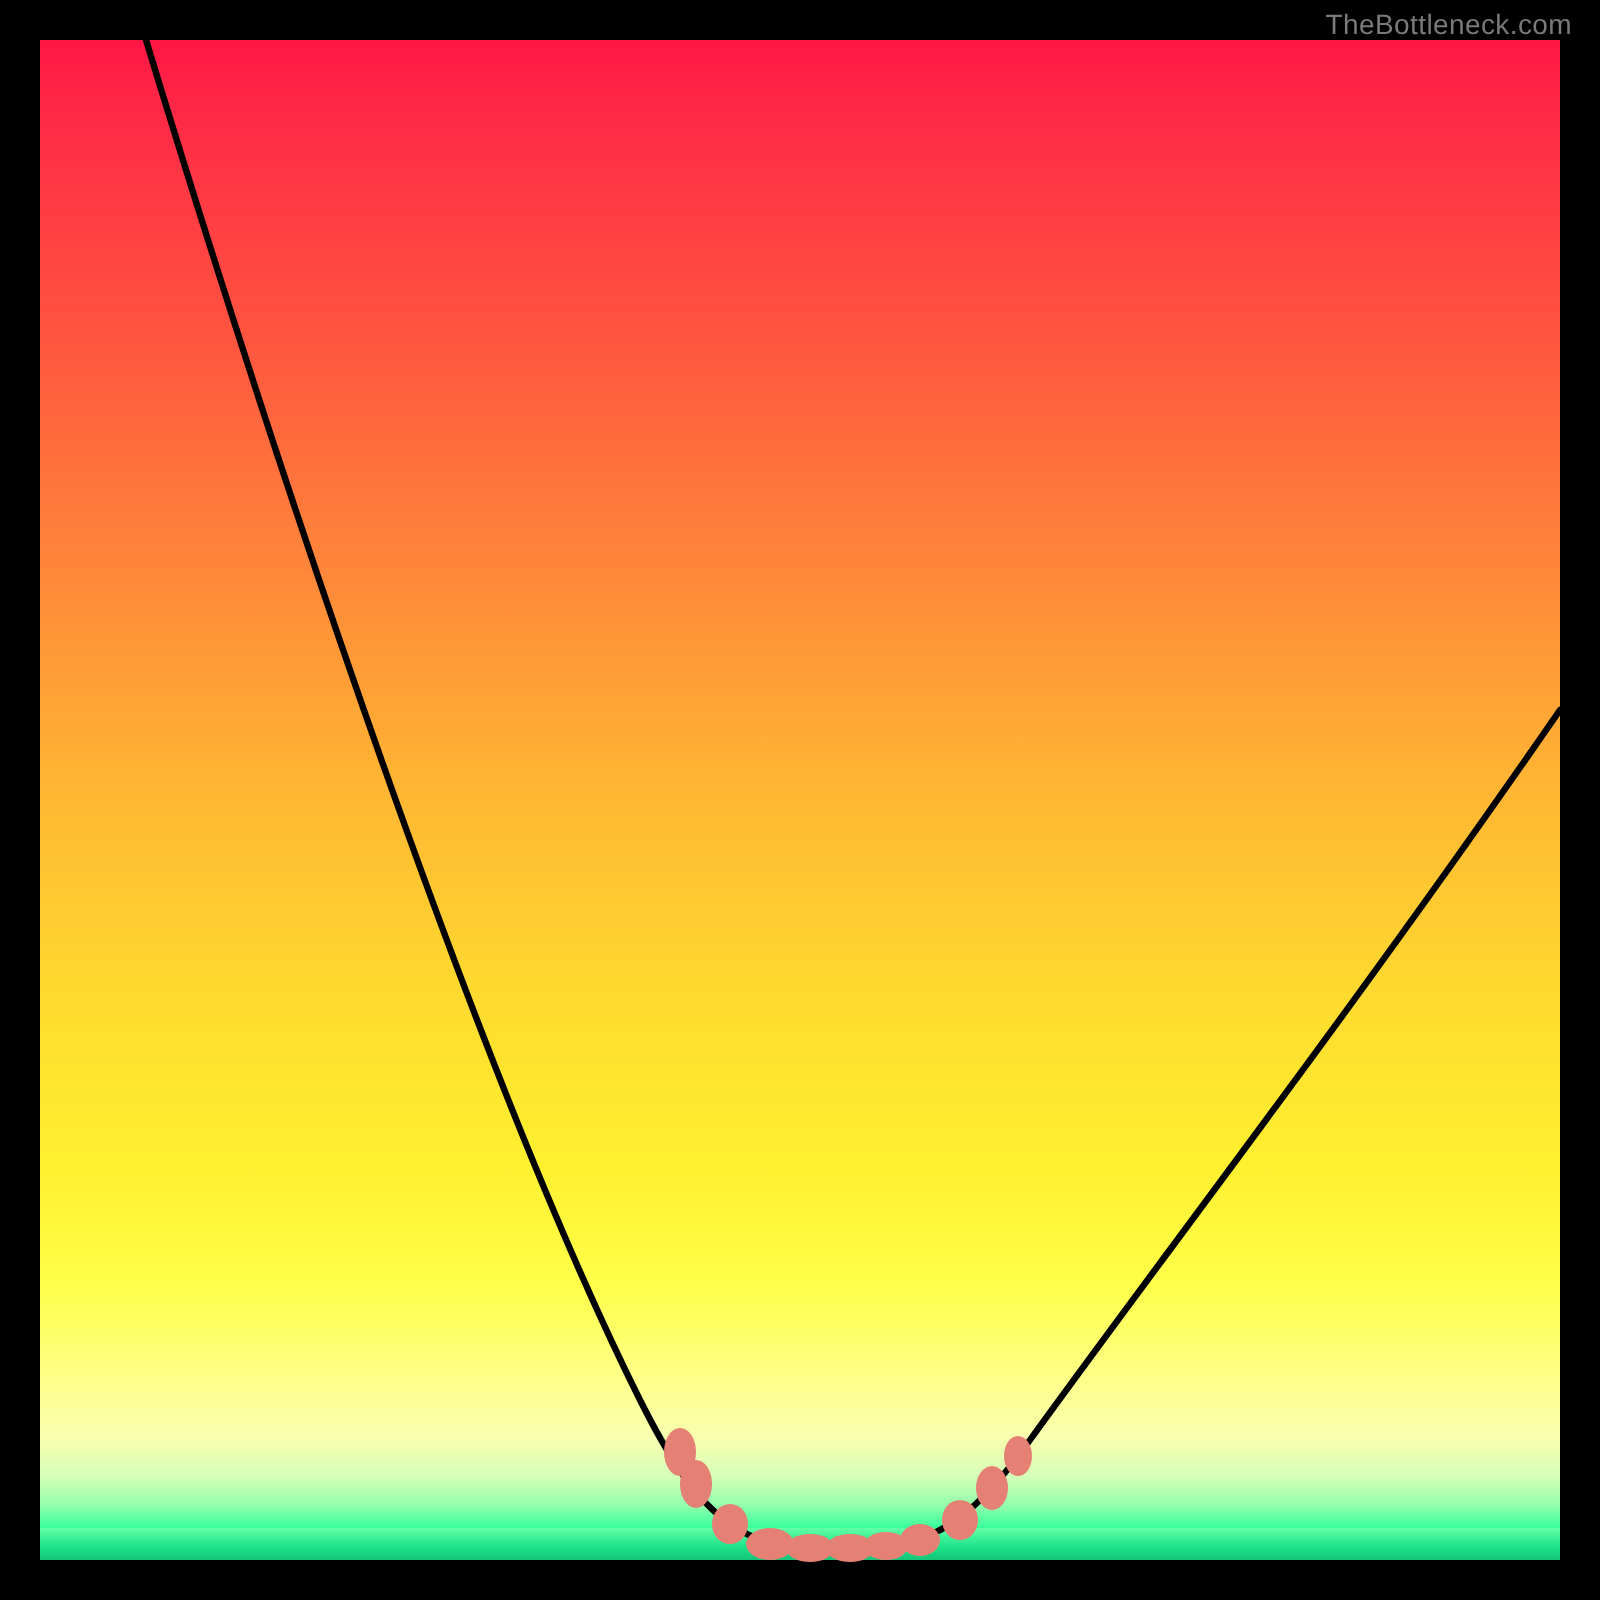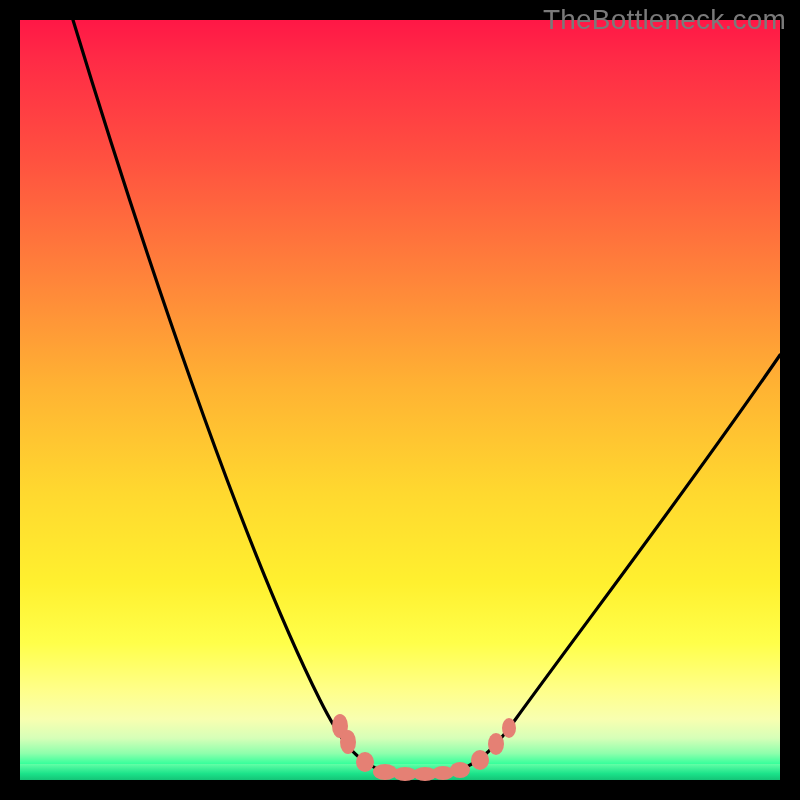--- a/index.html
+++ b/index.html
@@ -60,21 +60,21 @@
     left: 20px;
     width: 760px;
     height: 760px;
     overflow: visible;
   }
   .watermark {
     position: absolute;
     top: 4px;
     right: 14px;
     color: #7a7a7a;
-    font-size: 28px;
+    font-size: 14px;
     letter-spacing: 0.2px;
     font-weight: 400;
     user-select: none;
   }
 </style>
 </head>
 <body>
 
 <div class="frame">
   <div class="plot"></div>

